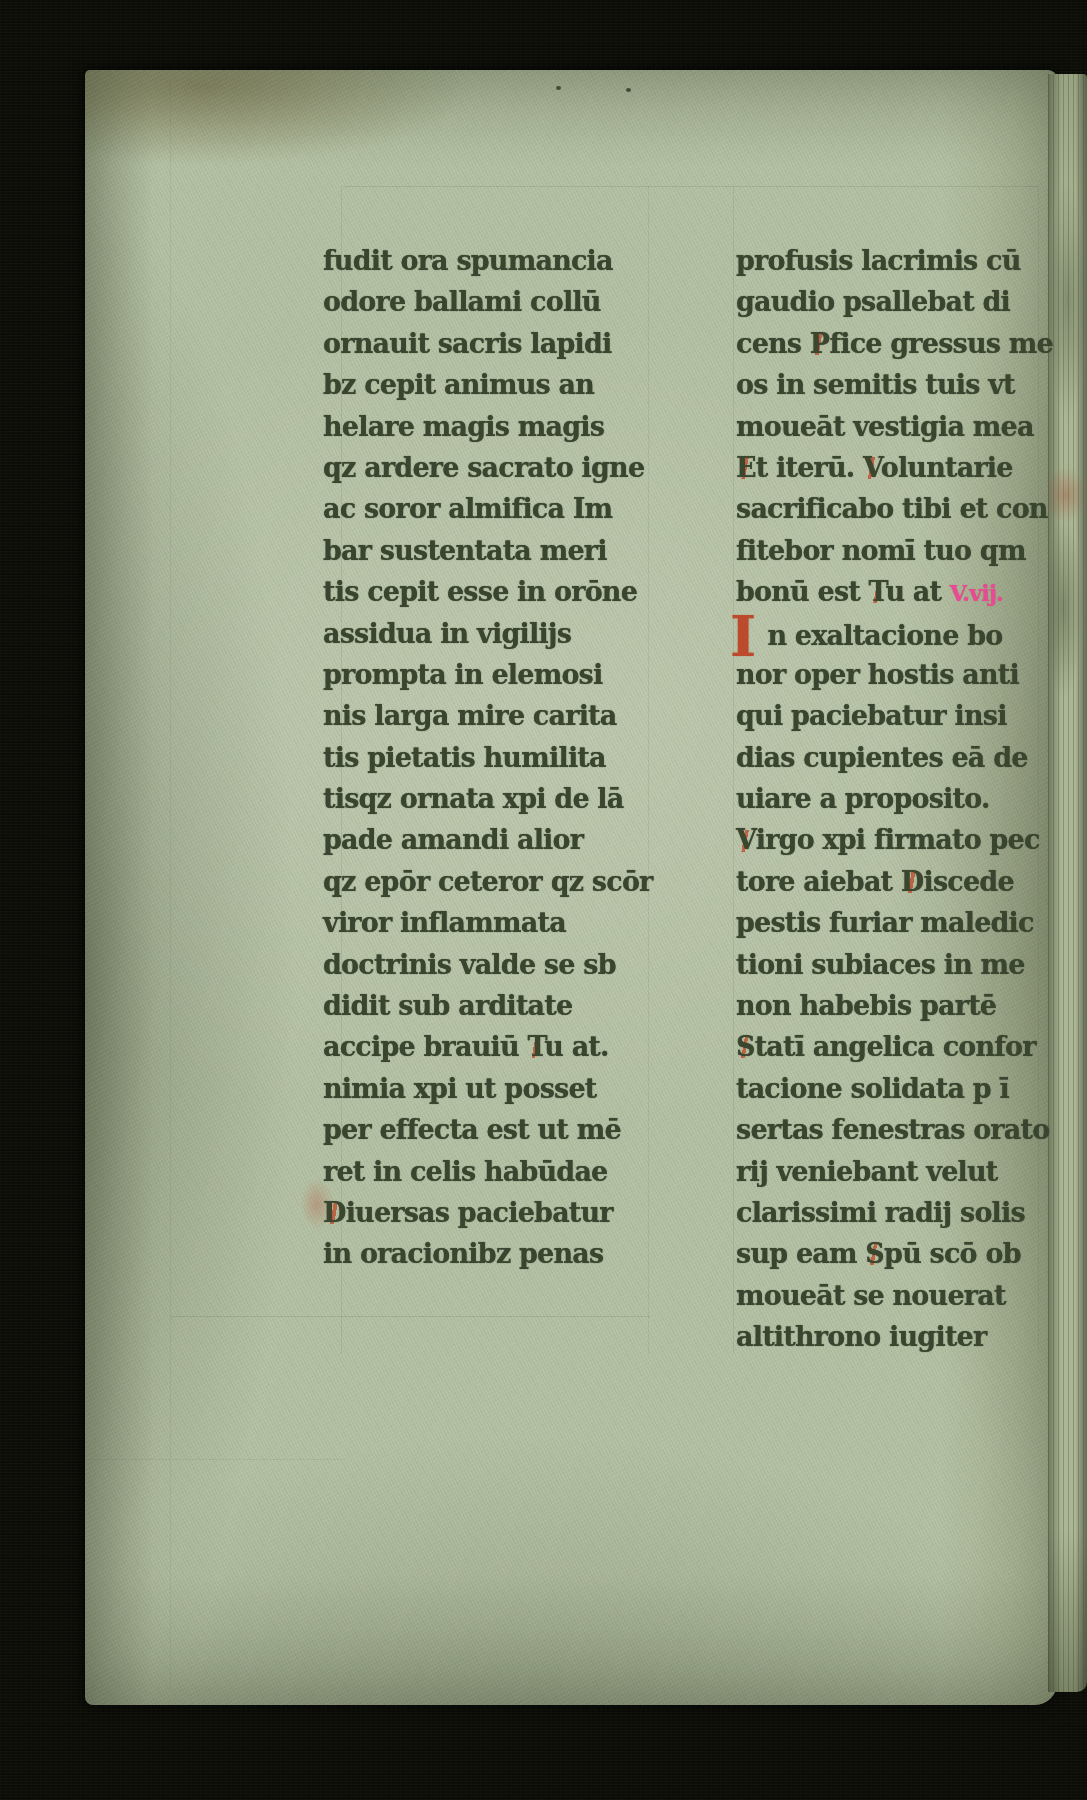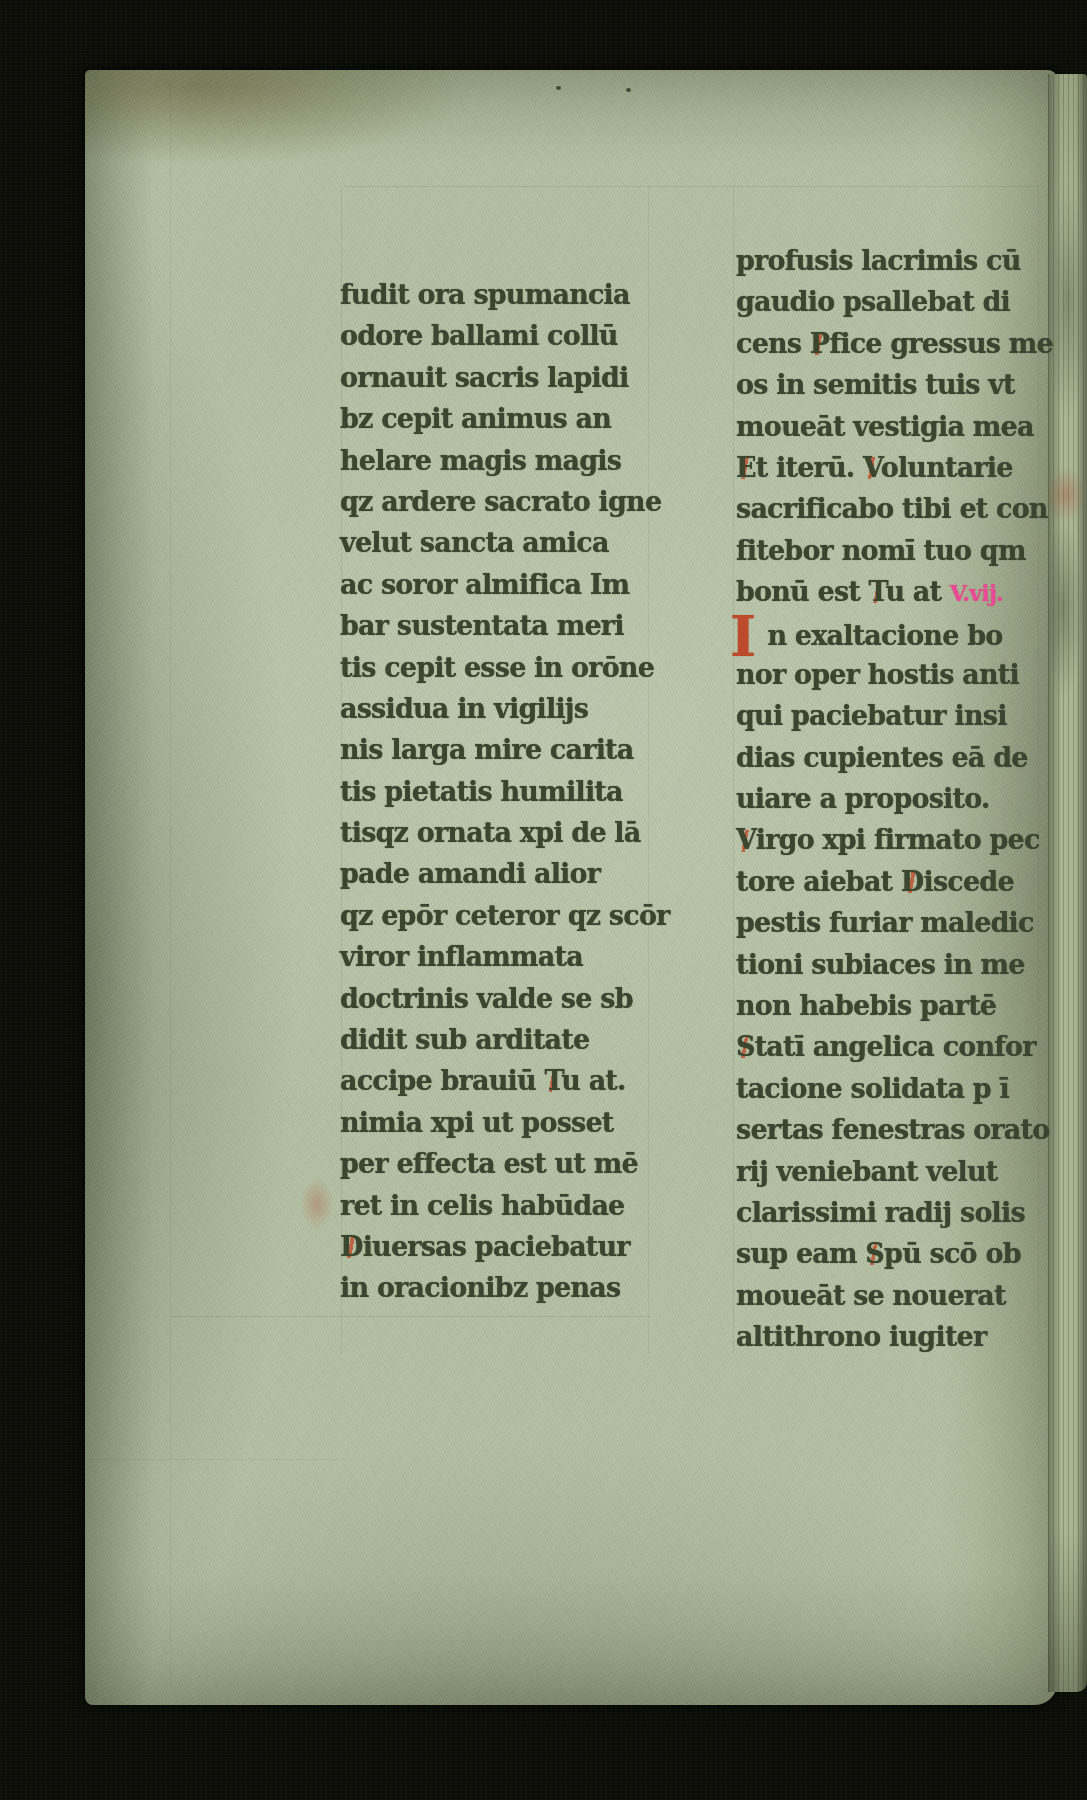--- a/index.html
+++ b/index.html
@@ -94,32 +94,32 @@
 <div class="ruling v" style="left:341px;top:186px;height:1168px;opacity:.10;"></div>
 <div class="ruling v" style="left:648px;top:186px;height:1168px;opacity:.08;"></div>
 <div class="ruling v" style="left:733px;top:186px;height:1168px;opacity:.10;"></div>
 <div class="ruling v" style="left:1038px;top:186px;height:1168px;opacity:.08;"></div>
 <div class="ruling v" style="left:170px;top:80px;height:1610px;opacity:.07;"></div>
 <div class="ruling h" style="left:170px;top:1316px;width:480px;opacity:.13;"></div>
 <div class="ruling h" style="left:88px;top:1459px;width:258px;opacity:.08;"></div>
 
 <div class="stain-red" style="left:300px;top:1178px;"></div>
 
-<div class="col" style="left:340px;top:240px;margin-top:34px;">
+<div class="col" style="left:323px;top:240px;">
     <div class="line"><span class="seg ink">fudit ora spumancia</span></div>
     <div class="line"><span class="seg ink">odore ballami collū</span></div>
     <div class="line"><span class="seg ink">ornauit sacris lapidi</span></div>
     <div class="line"><span class="seg ink">bz cepit animus an</span></div>
     <div class="line"><span class="seg ink">helare magis magis</span></div>
     <div class="line"><span class="seg ink">qz ardere sacrato igne</span></div>
-    <div class="line"><span class="seg ink">velut sancta amica</span></div>
     <div class="line"><span class="seg ink">ac soror almifica Im</span></div>
     <div class="line"><span class="seg ink">bar sustentata meri</span></div>
     <div class="line"><span class="seg ink">tis cepit esse in orōne</span></div>
     <div class="line"><span class="seg ink">assidua in vigilijs</span></div>
+    <div class="line"><span class="seg ink">prompta in elemosi</span></div>
     <div class="line"><span class="seg ink">nis larga mire carita</span></div>
     <div class="line"><span class="seg ink">tis pietatis humilita</span></div>
     <div class="line"><span class="seg ink">tisqz ornata xpi de lā</span></div>
     <div class="line"><span class="seg ink">pade amandi alior</span></div>
     <div class="line"><span class="seg ink">qz epōr ceteror qz scōr</span></div>
     <div class="line"><span class="seg ink">viror inflammata</span></div>
     <div class="line"><span class="seg ink">doctrinis valde se sb</span></div>
     <div class="line"><span class="seg ink">didit sub arditate</span></div>
     <div class="line"><span class="seg ink">accipe brauiū </span><span class="seg rubric">T</span><span class="seg ink">u at.</span></div>
     <div class="line"><span class="seg ink">nimia xpi ut posset</span></div>

